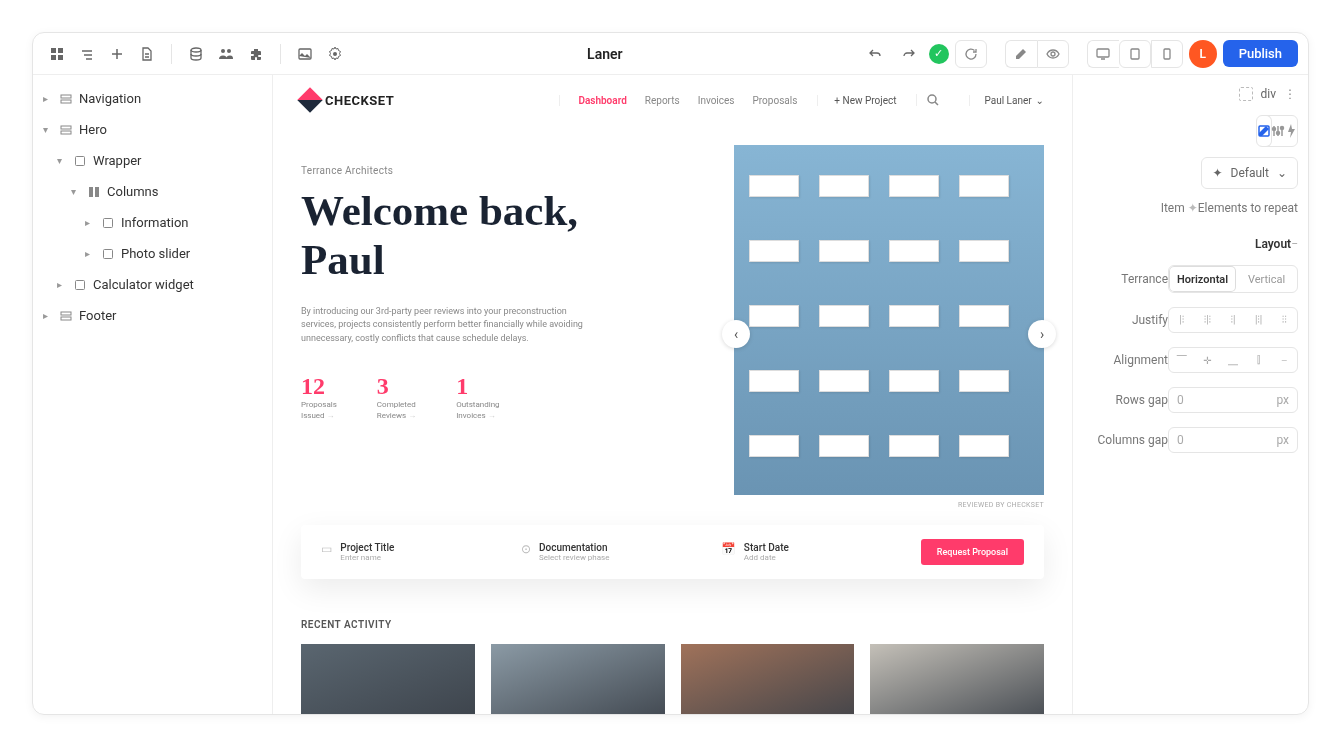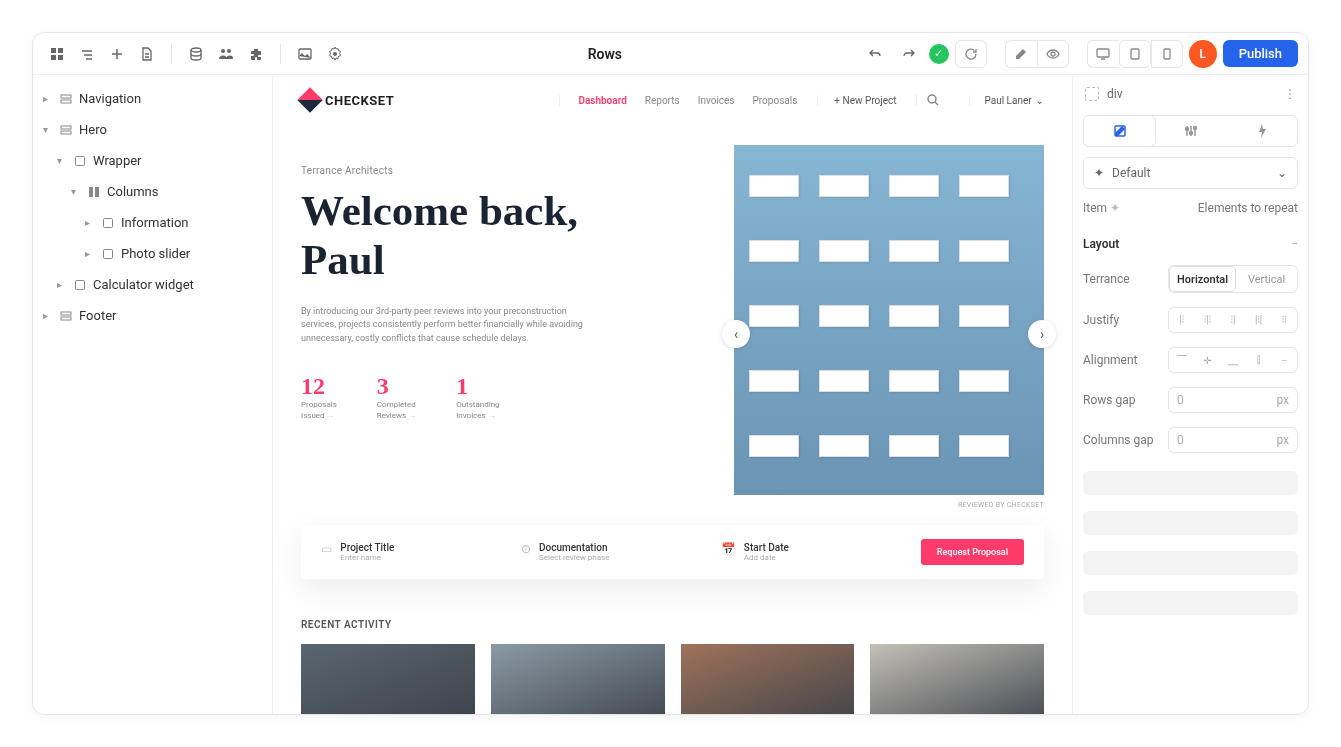--- a/index.html
+++ b/index.html
@@ -75,21 +75,21 @@
 .action-placeholder { font-size: 8px; color: #aaa; }
 .action-btn { background: #ff3b6b; color: #fff; padding: 8px 16px; font-size: 9px; font-weight: 500; border-radius: 3px; cursor: pointer; }
 
 .recent { padding: 40px 28px 20px; }
 .recent-title { font-size: 10px; font-weight: 600; letter-spacing: 0.5px; color: #555; margin-bottom: 14px; }
 .recent-grid { display: flex; gap: 16px; }
 .recent-card { flex: 1; }
 .recent-img { width: 100%; height: 90px; background: #7a8a95; }
 
 
-.inspector { width: 236px; border-left: 1px solid #eee; padding: 8px 10px; display: flex; flex-direction: column; gap: 10px; font-size: 12px; color: #555; }
+.inspector { width: 236px; border-left: 1px solid #eee; padding: 8px 10px; display: flex; flex-direction: column; gap: 10px; font-size: 12px; color: #555; align-items: flex-end; }
 .insp-head { display: flex; align-items: center; gap: 8px; padding: 4px 2px; }
 .insp-element-icon { width: 14px; height: 14px; border: 1px dashed #bbb; border-radius: 2px; }
 .insp-head-name { flex: 1; color: #666; }
 .insp-tabs { display: flex; border: 1px solid #e5e5e5; border-radius: 6px; overflow: hidden; }
 .insp-tab { flex: 1; height: 30px; display: flex; align-items: center; justify-content: center; color: #999; cursor: pointer; }
 .insp-tab.active { background: #fff; color: #2563eb; box-shadow: 0 0 0 1px #e5e5e5; border-radius: 5px; }
 .insp-preset { border: 1px solid #e5e5e5; border-radius: 6px; padding: 8px 10px; display: flex; align-items: center; gap: 8px; color: #666; cursor: pointer; }
 .insp-row { display: flex; align-items: center; justify-content: space-between; padding: 2px 0; }
 .insp-label { color: #777; font-size: 12px; }
 .insp-section-title { font-weight: 600; color: #333; font-size: 12px; }
@@ -173,21 +173,21 @@
             </svg>
           </div>
     <div class="tb-btn">
             <svg width="14" height="14" viewBox="0 0 14 14" fill="currentColor">
               <path d="M7 9a2 2 0 100-4 2 2 0 000 4z"></path>
               <path d="M7 0l1 2 2-.5.5 2 2 1-1 2 1 2-2 1-.5 2-2-.5-1 2-1-2-2 .5-.5-2-2-1 1-2-1-2 2-1 .5-2 2 .5z" fill="none" stroke="currentColor" stroke-width="1"></path>
             </svg>
           </div>
   </div>
 
-  <div class="tb-title">Rows</div>
+  <div class="tb-title">Laner</div>
 
   <div class="tb-right">
     <div class="tb-btn">
             <svg width="14" height="14" viewBox="0 0 14 14" fill="none" stroke="currentColor" stroke-width="1.3">
               <path d="M5 3L2 6l3 3M2 6h7a3 3 0 013 3"></path>
             </svg>
           </div>
     <div class="tb-btn">
             <svg width="14" height="14" viewBox="0 0 14 14" fill="none" stroke="currentColor" stroke-width="1.3">
               <path d="M9 3l3 3-3 3M12 6H5a3 3 0 00-3 3"></path>

